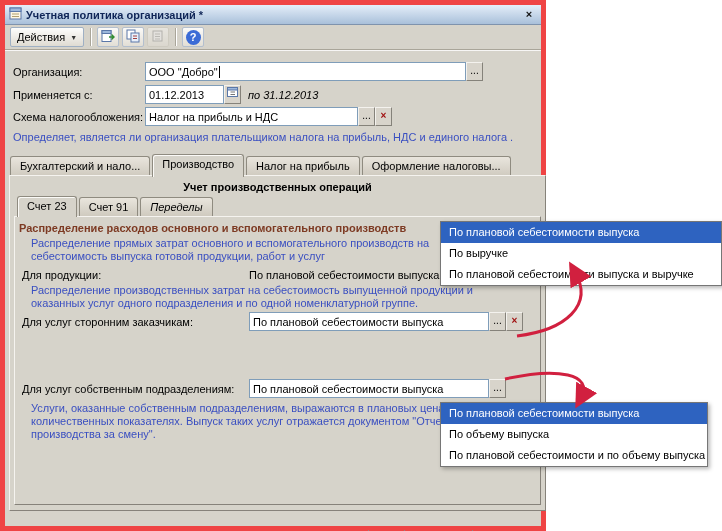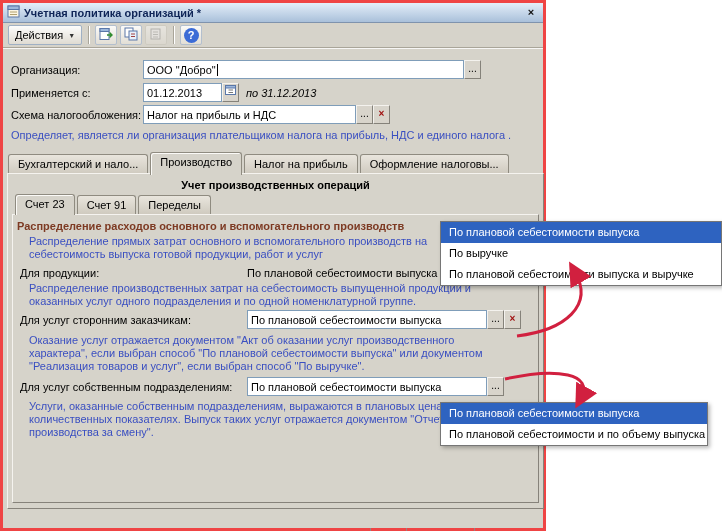--- a/index.html
+++ b/index.html
@@ -3,21 +3,21 @@
 <meta charset="utf-8">
 <style>
   * { margin:0; padding:0; box-sizing:border-box; }
   html,body { width:722px; height:531px; }
   body {
     position:relative; background:#ffffff; overflow:hidden;
     font-family:"Liberation Sans", sans-serif; font-size:11px; color:#000;
   }
   .window {
     position:absolute; left:0; top:0; width:546px; height:531px;
-    background:#d6d3ca; border:3px solid #ef4444;
+    background:#d6d3ca; border:5px solid #ef4444;
   }
   
   .titlebar {
     position:absolute; left:0; top:0; right:0; height:20px;
     background:linear-gradient(to bottom,#e4eef9,#a9c0da);
     border-bottom:1px solid #7f93ad;
     display:flex; align-items:center; gap:4px; padding:0 4px;
   }
   .title { flex:1; font-weight:bold; color:#0f2557; white-space:nowrap; overflow:hidden; }
   .close-btn { width:16px; height:15px; text-align:center; line-height:14px; font-weight:bold; color:#111; cursor:default; }
@@ -181,42 +181,41 @@
     <div class="tab">Оформление налоговы...</div>
   </div>
 
   <div class="tabpanel" style="left:4px; top:170px; width:537px; height:336px; z-index:1;"></div>
 
   <div class="group-title" style="left:4px; top:176px; width:537px; z-index:2;">Учет производственных операций</div>
 
   <div class="tabs" style="left:12px; top:190px; height:21px; z-index:2;">
     <div class="tab active" style="height:21px;">Счет 23</div>
     <div class="tab" style="height:19px;">Счет 91</div>
-    <div class="tab" style="height:19px;">Переделы</div>
+    <div class="tab" style="height:19px;font-style:italic;">Переделы</div>
   </div>
 
   <div class="tabpanel" style="left:9px; top:211px; width:527px; height:289px; z-index:1;"></div>
 
   <div class="section-heading" style="left:14px; top:217px; width:515px; z-index:2;">Распределение расходов основного и вспомогательного производств</div>
 
   <div class="hint" style="left:26px; top:232px; width:452px; z-index:2;">Распределение прямых затрат основного и вспомогательного производств на себестоимость выпуска готовой продукции, работ и услуг</div>
 
   <div class="lbl" style="left:17px; top:264px; z-index:2;">Для продукции:</div>
   <div class="lbl" style="left:244px; top:264px; z-index:2;">По плановой себестоимости выпуска</div>
 
   <div class="hint" style="left:26px; top:279px; width:472px; z-index:2;">Распределение производственных затрат на себестоимость выпущенной продукции и оказанных услуг одного подразделения и по одной номенклатурной группе.</div>
 
   <div class="lbl" style="left:17px; top:311px; z-index:2;">Для услуг сторонним заказчикам:</div>
   <div class="input" style="left:244px; top:307px; width:240px; z-index:2;">
     <span>По плановой себестоимости выпуска</span>
   </div>
   <div class="mini-btn" style="left:484px; top:307px; z-index:2;"><span>...</span></div>
   <div class="mini-btn clear" style="left:501px; top:307px; z-index:2;"><span>×</span></div>
 
-  <div class="hint" style="left:26px; top:331px; width:468px; z-index:2;">Оказание услуг отражается документом "Акт об оказании услуг производственного характера", если выбран способ "По плановой себестоимости выпуска" или документом "Реализация товаров и услуг", если выбран способ "По выручке".</div>
 
   <div class="lbl" style="left:17px; top:378px; z-index:2;">Для услуг собственным подразделениям:</div>
   <div class="input" style="left:244px; top:374px; width:240px; z-index:2;">
     <span>По плановой себестоимости выпуска</span>
   </div>
   <div class="mini-btn" style="left:484px; top:374px; z-index:2;"><span>...</span></div>
 
   <div class="hint" style="left:26px; top:397px; width:475px; z-index:2;">Услуги, оказанные собственным подразделениям, выражаются в плановых ценах или в количественных показателях. Выпуск таких услуг отражается документом "Отчет производства за смену".</div>
 
   <div class="footer">
@@ -233,20 +232,21 @@
 </div>
 
 <div class="popup" style="left:440px; top:221px; width:282px;">
   <div class="popup-row selected">По плановой себестоимости выпуска</div>
   <div class="popup-row">По выручке</div>
   <div class="popup-row">По плановой себестоимости выпуска и выручке</div>
 </div>
 
 <div class="popup" style="left:440px; top:402px; width:268px;">
   <div class="popup-row selected">По плановой себестоимости выпуска</div>
+  <div class="popup-row">По объему выпуска</div>
   <div class="popup-row">По плановой себестоимости и по объему выпуска</div>
 </div>
 
 <svg class="arrows">
   <defs>
     <marker id="ah" markerWidth="8" markerHeight="8" refX="4" refY="4" orient="auto">
       <path d="M0,0 L8,4 L0,8 z" fill="#d1203f"></path>
     </marker>
   </defs>
   <path d="M 517 336 C 566 330 594 305 575 272" stroke="#d1203f" stroke-width="3" fill="none" marker-end="url(#ah)"></path>

